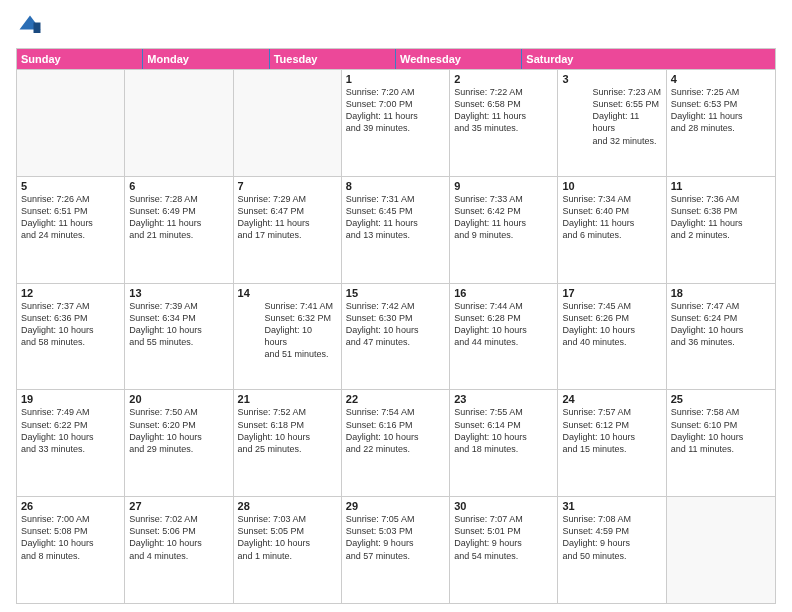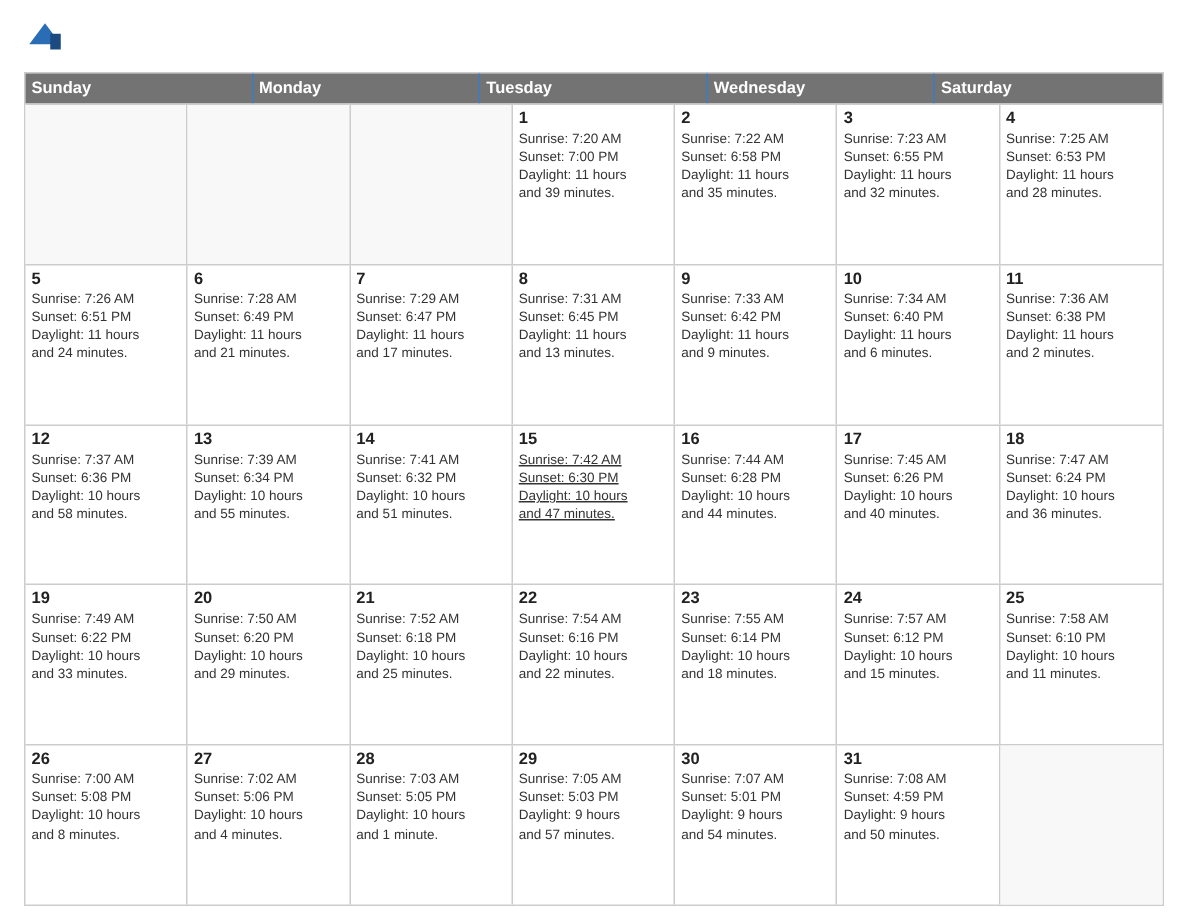--- a/index.html
+++ b/index.html
@@ -62,22 +62,22 @@
       margin-top: 2px;
     }
     .calendar {
       flex: 1;
       display: flex;
       flex-direction: column;
       border: 1px solid #ccc;
     }
     .cal-header-row {
       display: grid;
-      grid-template-columns: repeat(5, 1fr);
-      background: #737373;
+      grid-template-columns: repeat(6, 1fr);
+      background: #ec4899;
     }
     .cal-header-cell {
       color: #fff;
       font-size: 11px;
       font-weight: bold;
       padding: 4px 4px;
       text-align: left;
       border-right: 1px solid #3a7dc5;
     }
     .cal-header-cell:last-child { border-right: none; }
@@ -159,21 +159,21 @@
           </div>
           <div class="cal-cell">
             <span class="day-num">2</span>
             <div class="cell-text" style="white-space: pre-line;">Sunrise: 7:22 AM
 Sunset: 6:58 PM
 Daylight: 11 hours
 and 35 minutes.</div>
           </div>
           <div class="cal-cell">
             <span class="day-num">3</span>
-            <div class="cell-text" style="white-space: pre-line;">Sunrise: 7:23 AM
+            <div class="cell-text" style="white-space: pre-line; margin-left: 30px;">Sunrise: 7:23 AM
 Sunset: 6:55 PM
 Daylight: 11 hours
 and 32 minutes.</div>
           </div>
           <div class="cal-cell">
             <span class="day-num">4</span>
             <div class="cell-text" style="white-space: pre-line;">Sunrise: 7:25 AM
 Sunset: 6:53 PM
 Daylight: 11 hours
 and 28 minutes.</div>
@@ -240,28 +240,28 @@
           </div>
           <div class="cal-cell">
             <span class="day-num">13</span>
             <div class="cell-text" style="white-space: pre-line;">Sunrise: 7:39 AM
 Sunset: 6:34 PM
 Daylight: 10 hours
 and 55 minutes.</div>
           </div>
           <div class="cal-cell">
             <span class="day-num">14</span>
-            <div class="cell-text" style="white-space: pre-line;">Sunrise: 7:41 AM
+            <div class="cell-text" style="white-space: pre-line; margin-left: 27px;">Sunrise: 7:41 AM
 Sunset: 6:32 PM
 Daylight: 10 hours
 and 51 minutes.</div>
           </div>
           <div class="cal-cell">
             <span class="day-num">15</span>
-            <div class="cell-text" style="white-space: pre-line; text-decoration: underline;">Sunrise: 7:42 AM
+            <div class="cell-text" style="white-space: pre-line;">Sunrise: 7:42 AM
 Sunset: 6:30 PM
 Daylight: 10 hours
 and 47 minutes.</div>
           </div>
           <div class="cal-cell">
             <span class="day-num">16</span>
             <div class="cell-text" style="white-space: pre-line;">Sunrise: 7:44 AM
 Sunset: 6:28 PM
 Daylight: 10 hours
 and 44 minutes.</div>

